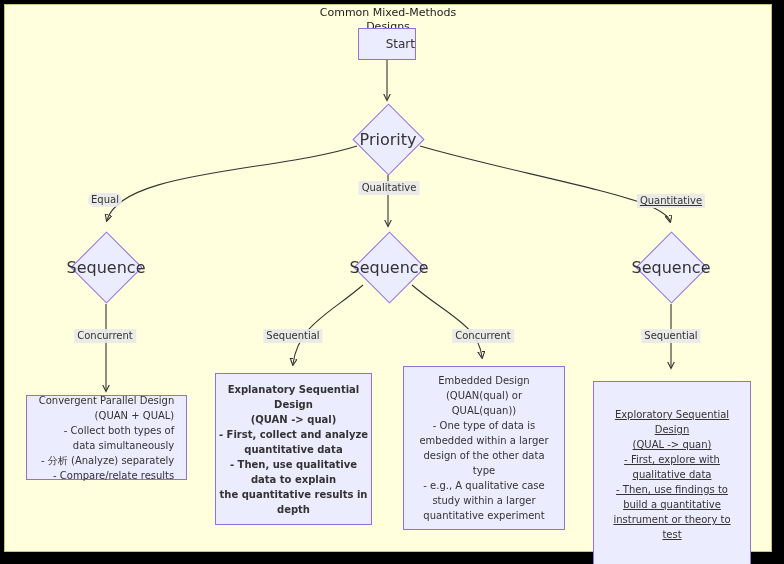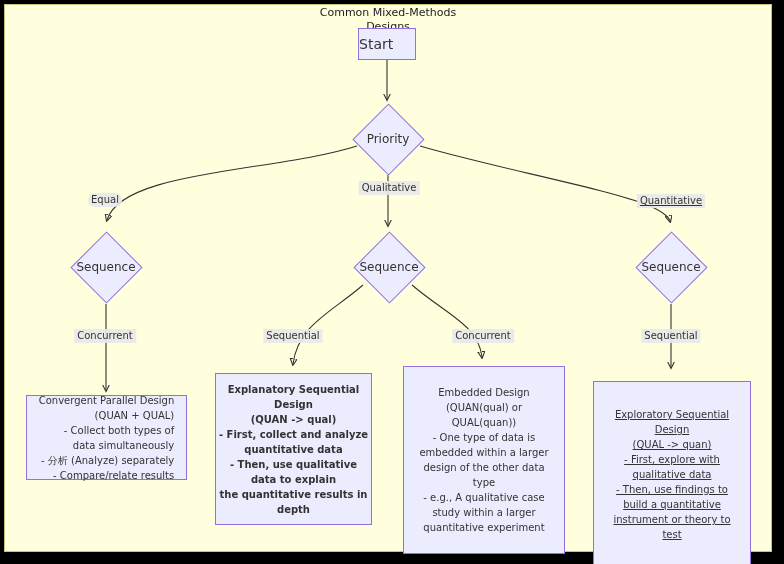--- a/index.html
+++ b/index.html
@@ -22,27 +22,27 @@
   .edges path, .edges line{fill:none;stroke:#333;stroke-width:1.1px;}
   .title{
     position:absolute;left:4px;top:6px;width:768px;
     text-align:center;font-size:11px;line-height:14px;
     white-space:pre-line;color:#222;
   }
   .node{
     position:absolute;
     background:#ececff;border:1px solid #9370db;
     box-sizing:border-box;
-    display:flex;align-items:center;justify-content:flex-start;
-    font-size:14px;text-align:center;color:#333;
+    display:flex;align-items:center;justify-content:flex-end;
+    font-size:12px;text-align:center;color:#333;
   }
   .diamond{
     position:absolute;width:72px;height:72px;
     display:flex;align-items:center;justify-content:center;
-    font-size:12px;color:#333;
+    font-size:16px;color:#333;
   }
   .diamond::before{
     content:"";position:absolute;left:50%;top:50%;
     width:51px;height:51px;margin:-25.5px 0 0 -25.5px;
     transform:rotate(45deg);
     background:#ececff;border:1px solid #9370db;
     box-sizing:border-box;
   }
   .diamond span{position:relative;z-index:2;}
   .edge-label{
@@ -129,21 +129,21 @@
 - Compare/relate results</div>
   <div class="design-box" style="left:215px;top:373px;width:157px;height:152px;font-weight:bold;">Explanatory Sequential
 Design
 (QUAN -&gt; qual)
 - First, collect and analyze
 quantitative data
 - Then, use qualitative
 data to explain
 the quantitative results in
 depth</div>
-  <div class="design-box" style="left:403px;top:366px;width:162px;height:188px;">Embedded Design
+  <div class="design-box" style="left:403px;top:366px;width:162px;height:164px;">Embedded Design
 (QUAN(qual) or
 QUAL(quan))
 - One type of data is
 embedded within a larger
 design of the other data
 type
 - e.g., A qualitative case
 study within a larger
 quantitative experiment</div>
   <div class="design-box" style="left:593px;top:381px;width:158px;height:187px;text-decoration:underline;">Exploratory Sequential

